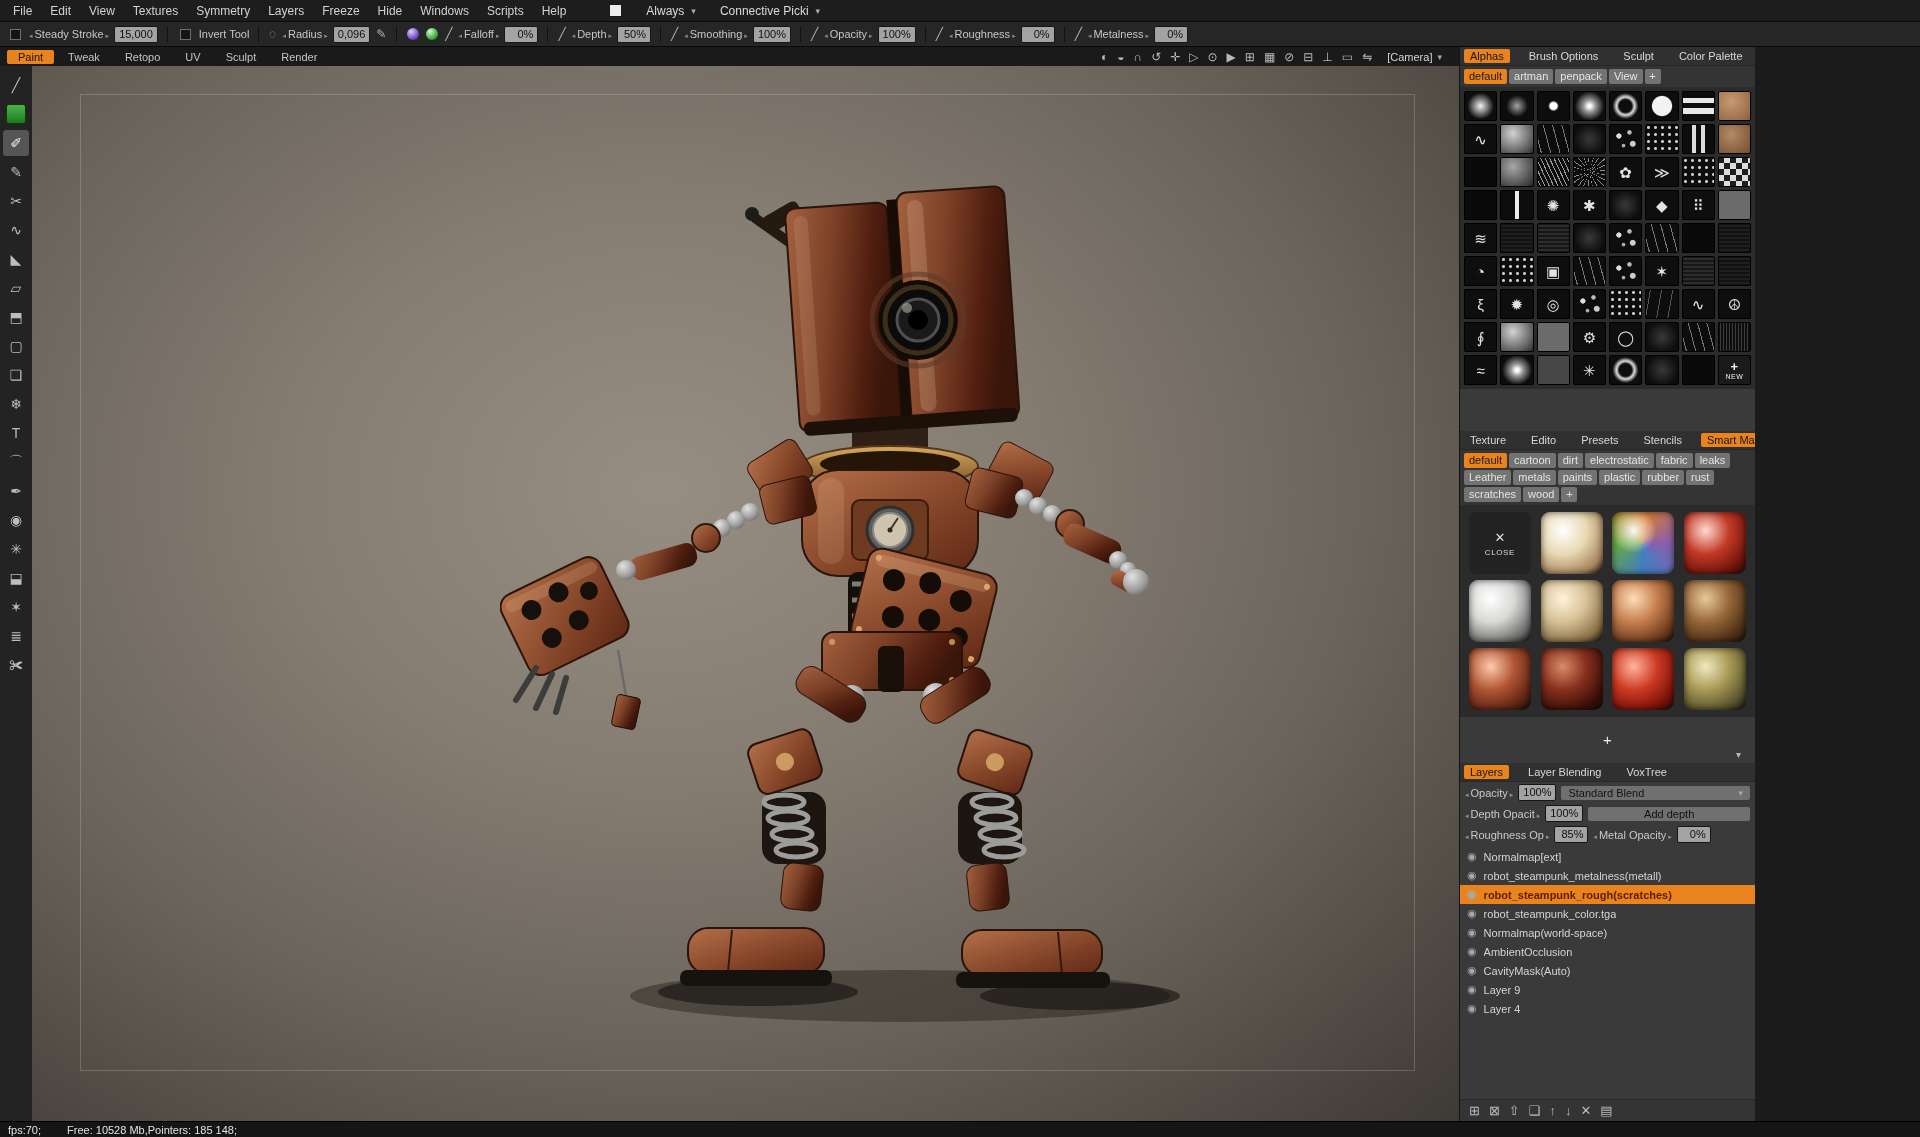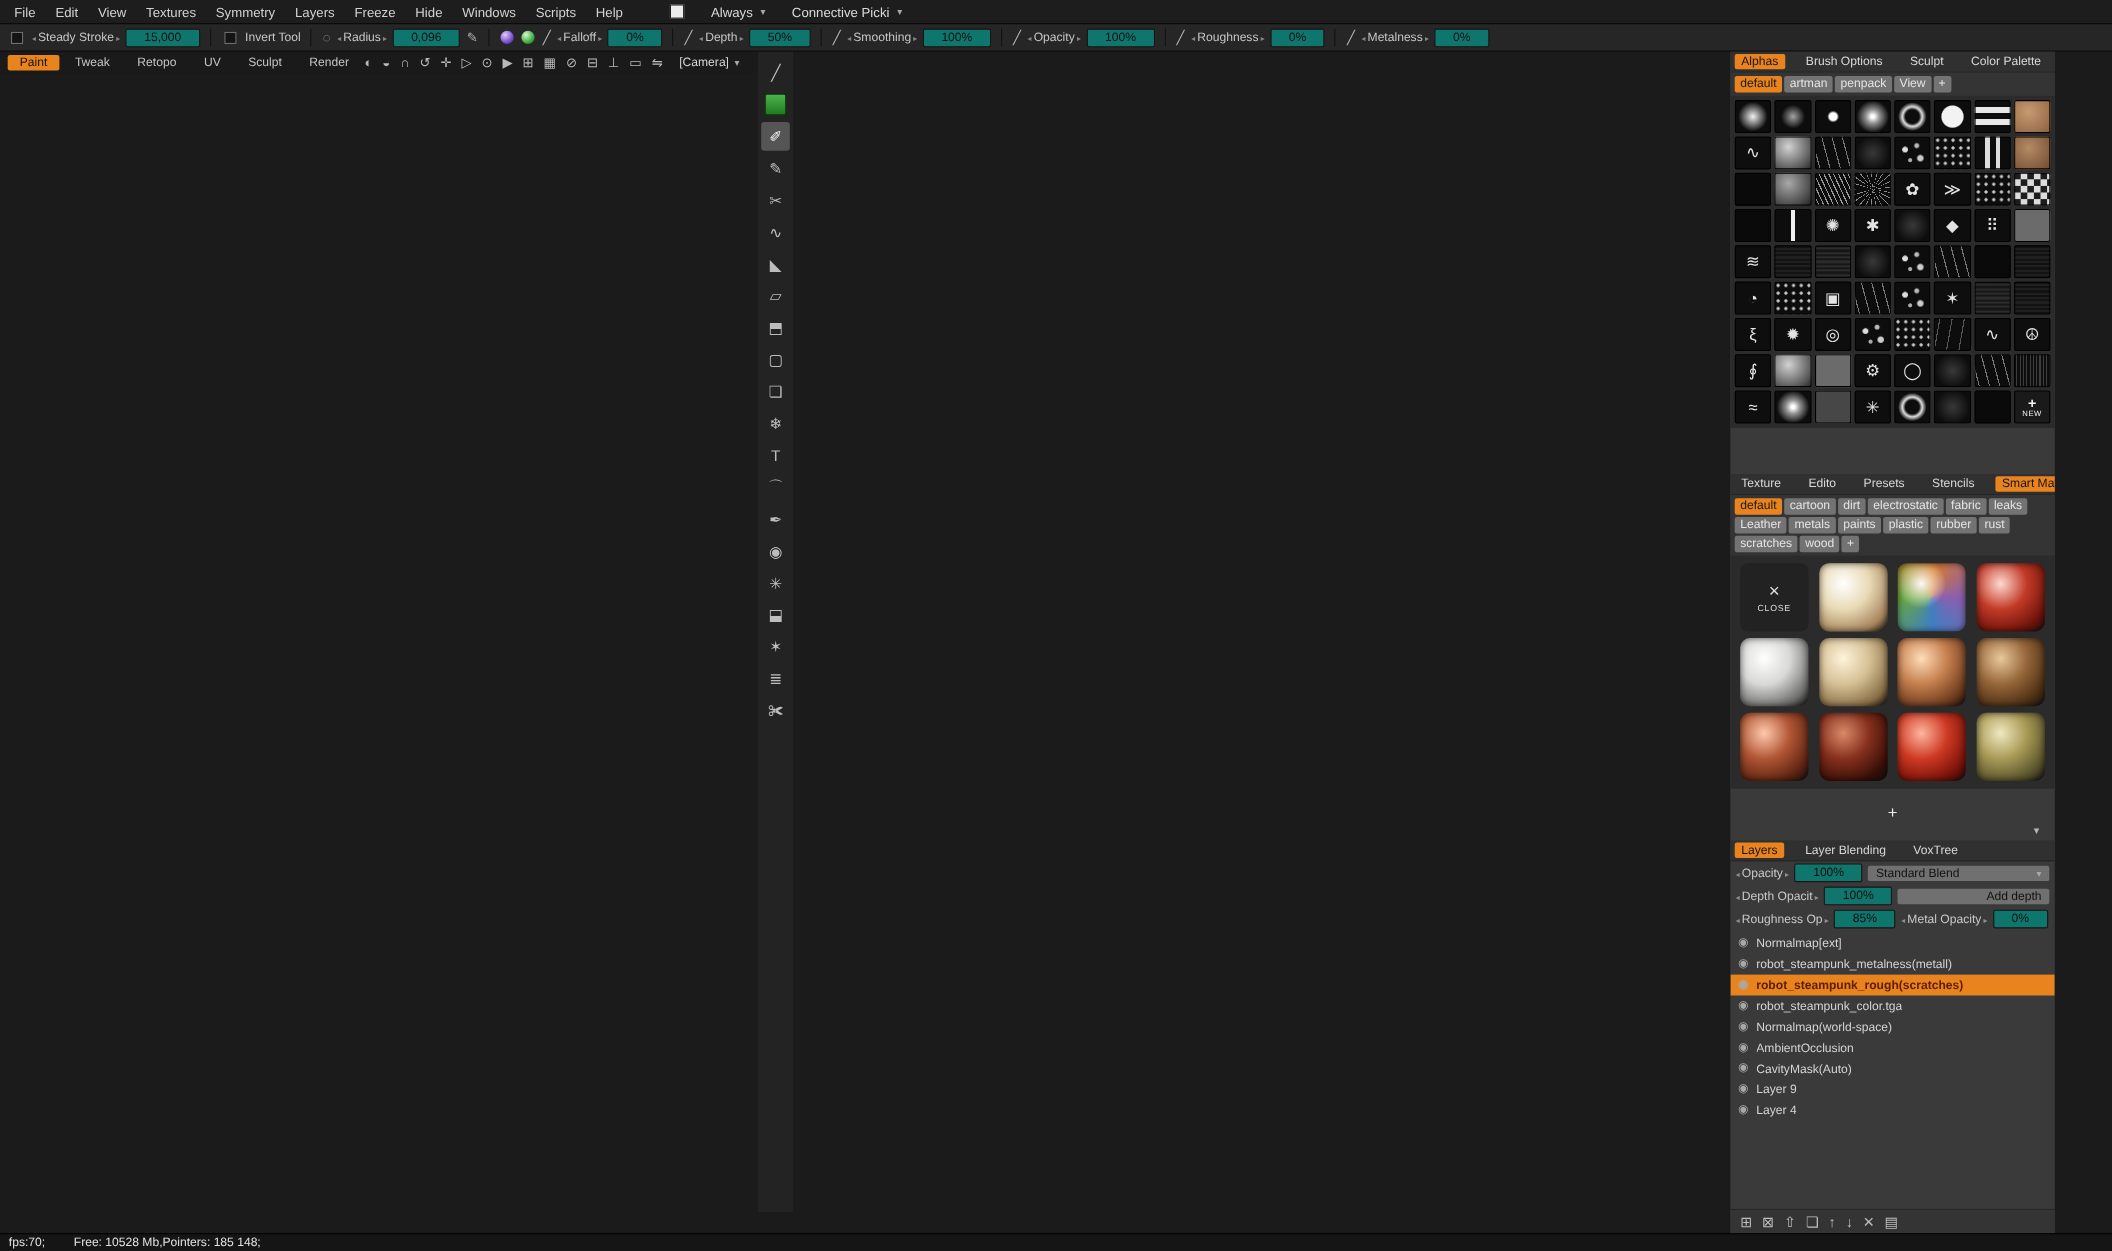--- a/index.html
+++ b/index.html
@@ -11,29 +11,29 @@
   .menubar{height:21px;display:flex;align-items:center;background:#1d1d1d;font-size:12px;color:#d2d2d2;padding:0 4px}
   .menu-item{padding:0 9px;cursor:default}
   .whitebox{width:13px;height:13px;background:#ededed;border:1px solid #1a1a1a;margin:0 12px 0 34px}
   .mb-dd{display:flex;align-items:center;gap:7px;padding:0 12px;color:#dadada}
   .dd-arrow{font-size:9px;color:#a8a8a8}
 
   .toolbar{height:26px;background:#262626;border-top:1px solid #090909;border-bottom:1px solid #090909;display:flex;align-items:center;gap:5px;padding:0 7px;font-size:11px;color:#c6c6c6;white-space:nowrap}
   .cb{width:11px;height:11px;border:1px solid #6e6e6e;background:#141414;flex:none;margin:0 3px}
   .spin::before{content:"◂";font-size:7px;opacity:.6;margin-right:2px}
   .spin::after{content:"▸";font-size:7px;opacity:.6;margin-left:2px}
-  .val{background:#0f766e;color:#101010;padding:1px 16px;border-radius:2px;min-width:34px;text-align:left;border:1px solid #161616;line-height:13px}
+  .val{background:#a3a3a3;color:#101010;padding:1px 4px;border-radius:2px;min-width:34px;text-align:right;border:1px solid #161616;line-height:13px}
   .ticon{color:#b5b5b5;font-size:12px;margin:0 1px}
   .sphere{width:12px;height:12px;border-radius:50%;flex:none;margin:0 1px}
   .sphere.purple{background:radial-gradient(circle at 35% 30%,#dccdf5,#7a4fd0 60%,#36186f)}
   .sphere.green{background:radial-gradient(circle at 35% 30%,#d2f7cf,#3fae3f 60%,#135c13)}
   .sep{width:1px;height:16px;background:#121212;margin:0 4px;flex:none}
 
   .workrow{display:flex;height:1074px}
-  .left-col{width:1572px;display:flex;flex-direction:row}
+  .left-col{width:1459px;display:flex;flex-direction:column}
   .roomtabs{height:19px;background:#1a1a1a;display:flex;align-items:center;font-size:11px;color:#c4c4c4;padding:0 7px;gap:3px}
   .roomtab{padding:1px 11px;border-radius:2px}
   .roomtab.active{background:var(--orange);color:#131313}
   .vicons{margin-left:auto;display:flex;gap:9px;align-items:center;color:#b9b9b9;font-size:12px}
   .camera{display:flex;align-items:center;gap:5px;margin:0 10px 0 12px;color:#d6d6d6}
 
   
   .workspace{display:flex;height:1055px}
   .toolrail{width:32px;background:#232323;display:flex;flex-direction:column;align-items:center;padding-top:6px;gap:3px;flex:none}
   .tool{width:26px;height:26px;display:flex;align-items:center;justify-content:center;color:#bdbdbd;font-size:14px;border-radius:3px;flex:none}
@@ -93,21 +93,21 @@
   .mclose{width:62px;height:62px;border-radius:7px;background:#222;display:flex;flex-direction:column;align-items:center;justify-content:center;color:#dedede;gap:3px}
   .mclose .x{font-size:13px}
   .mclose .lbl{font-size:8px;letter-spacing:.6px}
 
   .plusrow{display:flex;justify-content:center;padding:2px 0;color:#ededed;font-size:15px;line-height:14px}
   .ddrow{display:flex;justify-content:flex-end;padding:0 14px 3px;color:#b5b5b5;font-size:10px}
 
   .lctrl{display:flex;align-items:center;gap:5px;padding:2px 5px}
   .lctrl .lbl{color:#c9c9c9}
   .blend{background:#707070;color:#121212;padding:1px 7px;border-radius:2px;flex:1;display:flex;justify-content:space-between;align-items:center}
-  .addepth{background:#707070;color:#121212;padding:1px 7px;border-radius:2px;flex:1;text-align:right}
+  .addepth{background:#707070;color:#121212;padding:1px 7px;border-radius:2px;flex:1;text-align:center}
 
   .layers{flex:1;padding:2px 0;overflow:hidden}
   .lrow{display:flex;align-items:center;gap:7px;height:19px;padding:0 7px;color:#d4d4d4}
   .lrow.active{background:var(--orange);color:#5c1d00;font-weight:bold}
   .eye{color:#a8a8a8;font-size:11px;line-height:1;flex:none}
   .lname{white-space:nowrap;overflow:hidden;text-overflow:ellipsis}
 
   .pbottom{display:flex;gap:9px;padding:4px 9px;color:#bdbdbd;font-size:13px;background:#343434;border-top:1px solid #262626}
   .pbottom .pbicon{line-height:1}
 

